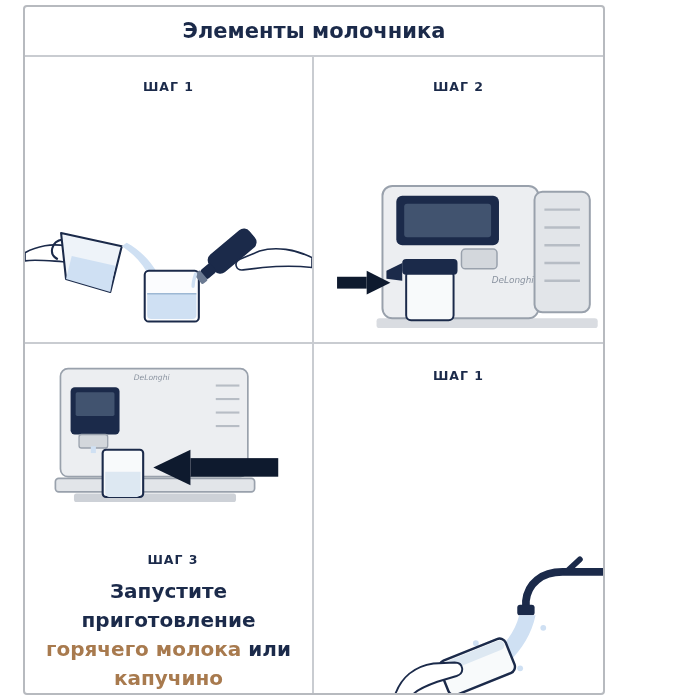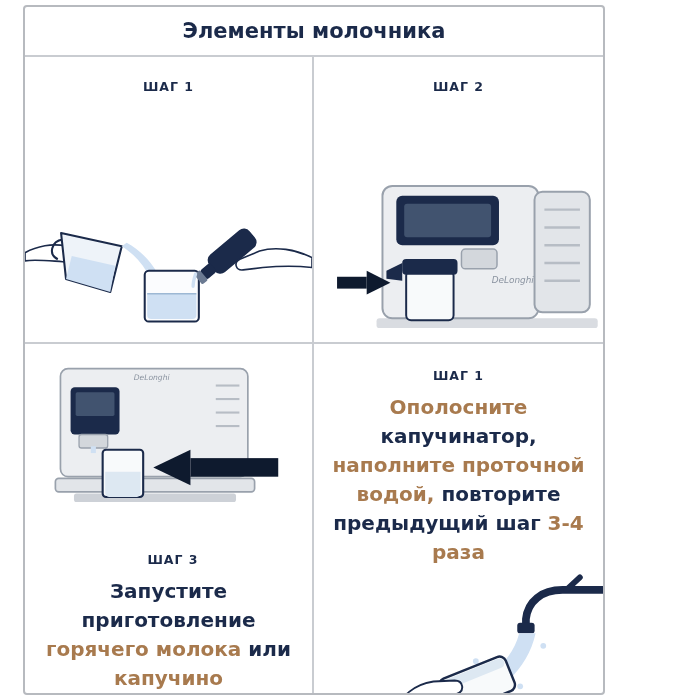--- a/index.html
+++ b/index.html
@@ -185,23 +185,20 @@
         </svg>
       </div>
       <div class="step-label">ШАГ 3</div>
       <h2 class="heading">
         <span class="c-navy">Запустите приготовление </span><span class="c-accent">горячего молока</span><span class="c-navy"> или </span><span class="c-accent">капучино</span>
       </h2>
     </section>
 
     <section class="cell q4">
       <div class="step-label">ШАГ 1</div>
-      <h2 class="heading">
-        <span class="c-accent">Ополосните</span><span class="c-navy"> капучинатор, </span><span class="c-accent">наполните проточной водой,</span><span class="c-navy"> повторите предыдущий шаг </span><span class="c-accent">3-4 раза</span>
-      </h2>
       <div class="illus illus-q4">
         <svg width="300" height="148" viewBox="0 0 300 150">
 
           <g>
             <path d="M300,22 L258,22 C236,22 222,34 220,52 L220,58" fill="none" stroke="var(--navy)" stroke-width="8" stroke-linecap="round"></path>
             <path d="M262,22 l14,-13" stroke="var(--navy)" stroke-width="6" stroke-linecap="round"></path>
             <rect x="211" y="56" width="18" height="11" rx="3" fill="var(--navy)"></rect>
           </g>
 
           <path d="M213,67 C209,84 198,98 184,108 L202,116 C216,102 226,86 230,67 Z" fill="var(--water)"></path>

